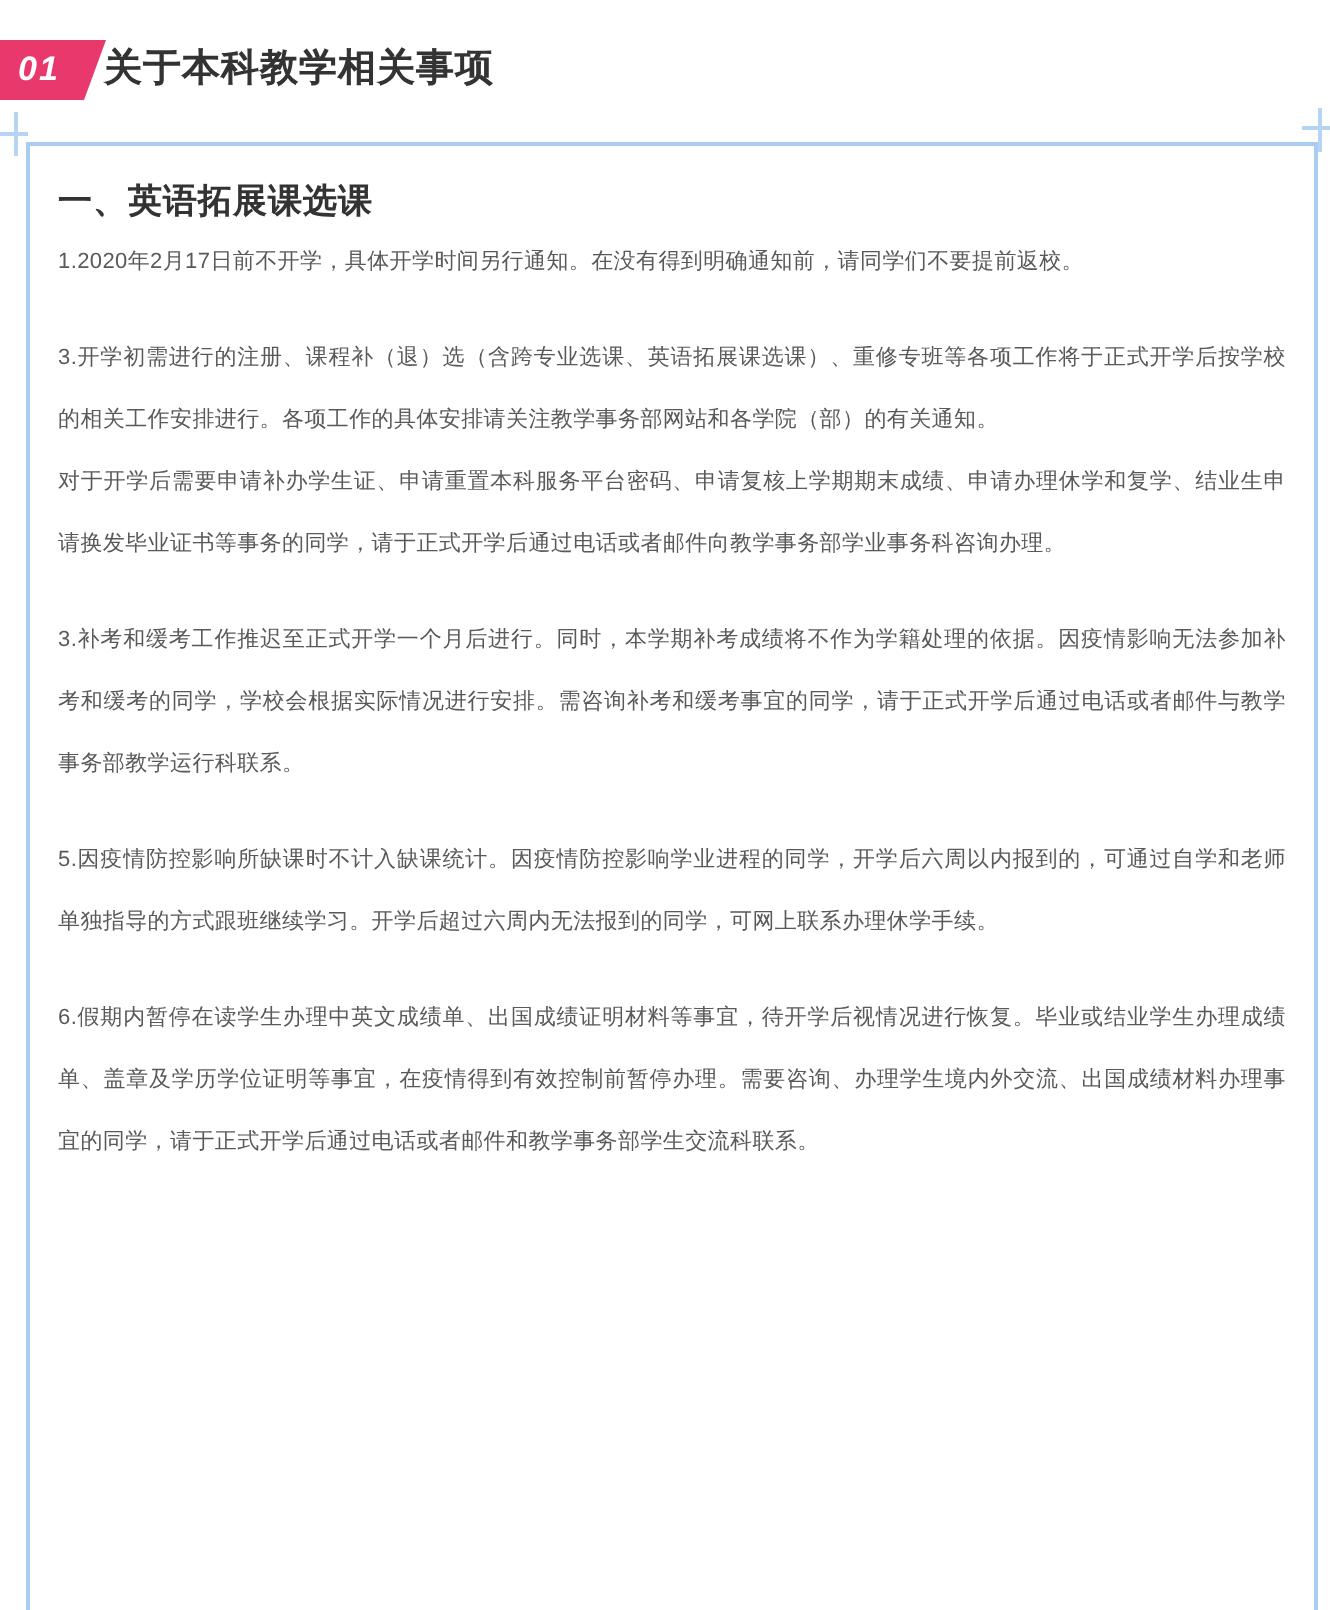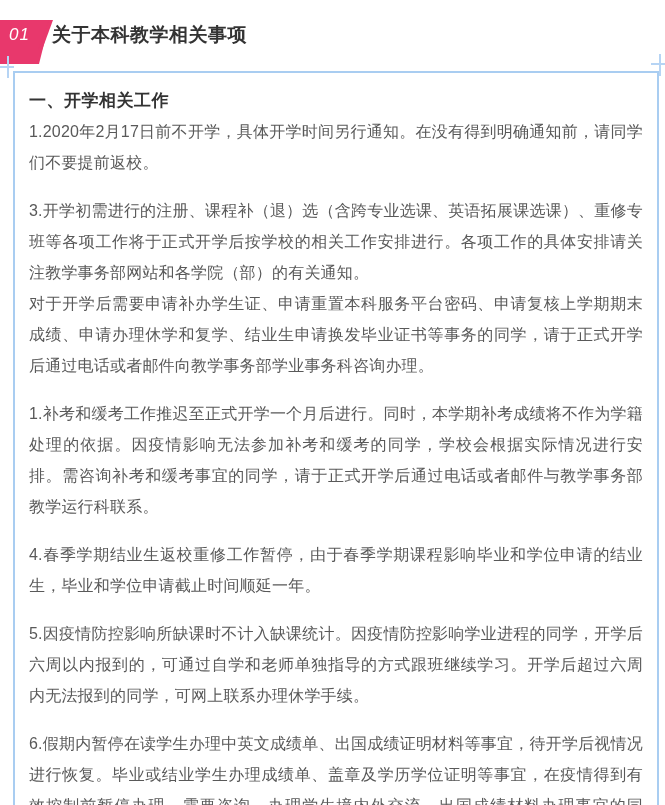--- a/index.html
+++ b/index.html
@@ -9,26 +9,26 @@
     overflow: hidden;
     position: relative;
     font-family: "Liberation Sans", "DejaVu Sans", sans-serif;
   }
 
   
   .header { position: absolute; left: 0; top: 0; width: 665px; height: 70px; }
 
   .badge {
     position: absolute; left: 0; top: 20px;
-    width: 50px; height: 44px;
+    width: 50px; height: 30px;
     background: var(--accent, #e8386c);
     clip-path: polygon(0 0, 100% 0, calc(100% - 11px) 100%, 0 100%);
     color: #ffffff;
     font-style: italic;
-    font-weight: normal;
+    font-weight: bold;
     font-size: 17px;
     line-height: 30px;
     padding-left: 9px;
     letter-spacing: 1px;
   }
   .badge-stripe {
     position: absolute; left: 38px; top: 20px;
     width: 16px; height: 30px;
     background: var(--accent, #e8386c);
     clip-path: polygon(11px 0, 15px 0, 4px 100%, 0 100%);
@@ -65,21 +65,21 @@
 
   
   .section-heading {
     font-size: 17px;
     font-weight: bold;
     color: var(--heading, #333333);
     line-height: 31px;
     letter-spacing: 0.5px;
   }
   .paragraphs p {
-    font-size: 16px;
+    font-size: 11px;
     color: var(--body, #595959);
     line-height: 31px;
     text-align: justify;
     white-space: pre-line;
     margin: 0 0 17px 0;
     letter-spacing: 0.2px;
   }
   .paragraphs p:last-child { margin-bottom: 0; }
 </style>
 </head>
@@ -96,23 +96,22 @@
 <div class="corner-mark corner-tl">
   <div class="v"></div>
   <div class="h"></div>
 </div>
 <div class="corner-mark corner-tr">
   <div class="v"></div>
   <div class="h"></div>
 </div>
 
 <div class="content-box">
-  <div class="section-heading">一、开学相关工作</div>
+  <div class="section-heading">一、英语拓展课选课</div>
   <div class="paragraphs" id="paragraphs">
       <p>1.2020年2月17日前不开学，具体开学时间另行通知。在没有得到明确通知前，请同学们不要提前返校。</p>
       <p>3.开学初需进行的注册、课程补（退）选（含跨专业选课、英语拓展课选课）、重修专班等各项工作将于正式开学后按学校的相关工作安排进行。各项工作的具体安排请关注教学事务部网站和各学院（部）的有关通知。
 对于开学后需要申请补办学生证、申请重置本科服务平台密码、申请复核上学期期末成绩、申请办理休学和复学、结业生申请换发毕业证书等事务的同学，请于正式开学后通过电话或者邮件向教学事务部学业事务科咨询办理。</p>
-      <p>1.补考和缓考工作推迟至正式开学一个月后进行。同时，本学期补考成绩将不作为学籍处理的依据。因疫情影响无法参加补考和缓考的同学，学校会根据实际情况进行安排。需咨询补考和缓考事宜的同学，请于正式开学后通过电话或者邮件与教学事务部教学运行科联系。</p>
-      <p>4.春季学期结业生返校重修工作暂停，由于春季学期课程影响毕业和学位申请的结业生，毕业和学位申请截止时间顺延一年。</p>
+      <p>3.补考和缓考工作推迟至正式开学一个月后进行。同时，本学期补考成绩将不作为学籍处理的依据。因疫情影响无法参加补考和缓考的同学，学校会根据实际情况进行安排。需咨询补考和缓考事宜的同学，请于正式开学后通过电话或者邮件与教学事务部教学运行科联系。</p>
       <p>5.因疫情防控影响所缺课时不计入缺课统计。因疫情防控影响学业进程的同学，开学后六周以内报到的，可通过自学和老师单独指导的方式跟班继续学习。开学后超过六周内无法报到的同学，可网上联系办理休学手续。</p>
       <p>6.假期内暂停在读学生办理中英文成绩单、出国成绩证明材料等事宜，待开学后视情况进行恢复。毕业或结业学生办理成绩单、盖章及学历学位证明等事宜，在疫情得到有效控制前暂停办理。需要咨询、办理学生境内外交流、出国成绩材料办理事宜的同学，请于正式开学后通过电话或者邮件和教学事务部学生交流科联系。</p>
     </div>
 </div>
 
 </body></html>

